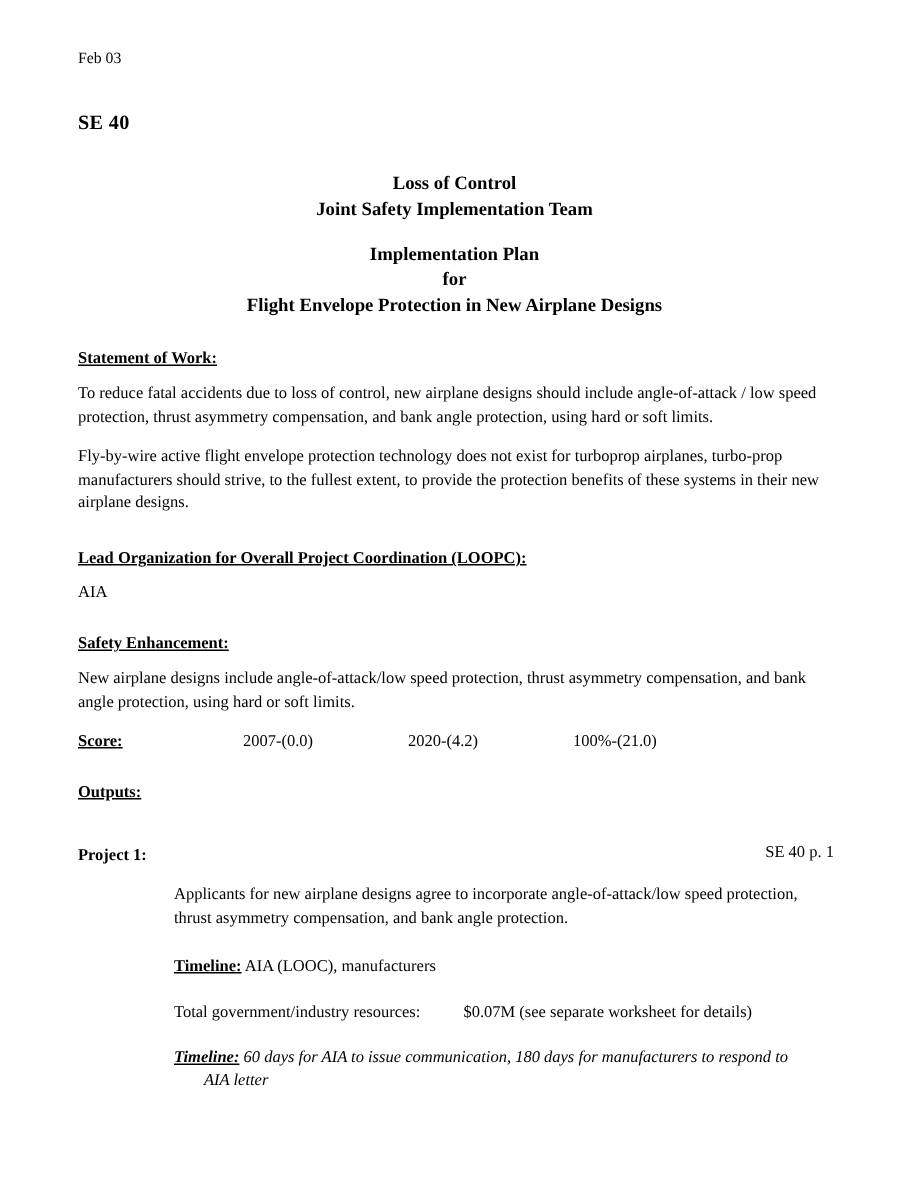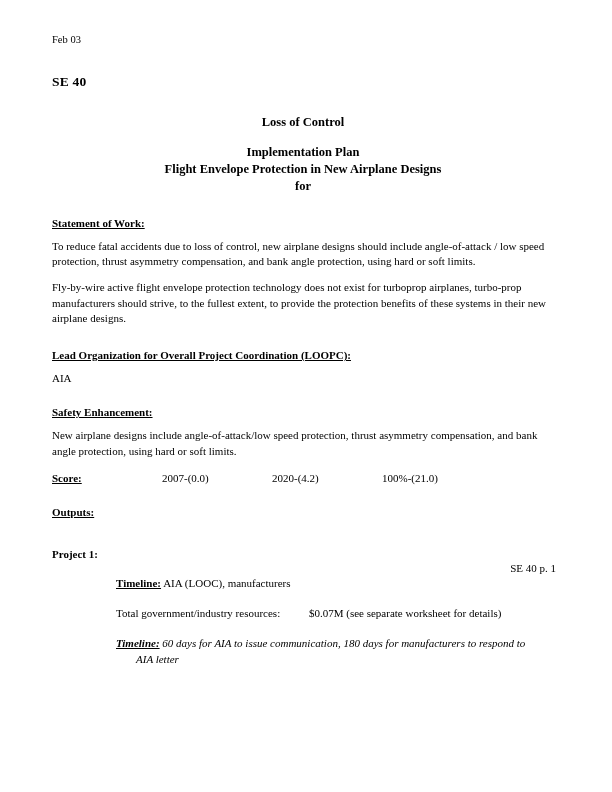--- a/index.html
+++ b/index.html
@@ -126,24 +126,25 @@
 <body>
 
 <div class="page">
 
   <div class="date-line">Feb 03</div>
 
   <div class="doc-id">SE 40</div>
 
   <div class="title-block">
     <div class="title-line">Loss of Control</div>
+    <div class="title-line">Joint Safety Implementation Team</div>
     <div class="title-gap"></div>
     <div class="title-line">Implementation Plan</div>
+    <div class="title-line">for</div>
     <div class="title-line">Flight Envelope Protection in New Airplane Designs</div>
-    <div class="title-line">for</div>
   </div>
 
   <div class="section-head">Statement of Work:</div>
   <div class="para">To reduce fatal accidents due to loss of control, new airplane designs should include angle-of-attack / low speed protection, thrust asymmetry compensation, and bank angle protection, using hard or soft limits.</div>
   <div class="para">Fly-by-wire active flight envelope protection technology does not exist for turboprop airplanes, turbo-prop manufacturers should strive, to the fullest extent, to provide the protection benefits of these systems in their new airplane designs.</div>
 
   <div class="section-head">Lead Organization for Overall Project Coordination (LOOPC):</div>
   <div class="plain-val">AIA</div>
 
   <div class="section-head">Safety Enhancement:</div>
@@ -154,20 +155,21 @@
     <span class="score-c1">2007-(0.0)</span>
     <span class="score-c2">2020-(4.2)</span>
     <span class="score-c3">100%-(21.0)</span>
   </div>
 
   <div class="section-head">Outputs:</div>
 
   <div class="output-head">Project 1:</div>
 
   <div class="indent-block">
+    <div class="out-para">Applicants for new airplane designs agree to incorporate angle-of-attack/low speed protection, thrust asymmetry compensation, and bank angle protection.</div>
 
     <div class="res-line">
       <span class="label-bold-ul">Timeline:</span>
       <span>AIA (LOOC), manufacturers</span>
     </div>
 
     <div class="gov-line">
       <span>Total government/industry resources:</span>
       <span class="gov-amount">$0.07M (see separate worksheet for details)</span>
     </div>

